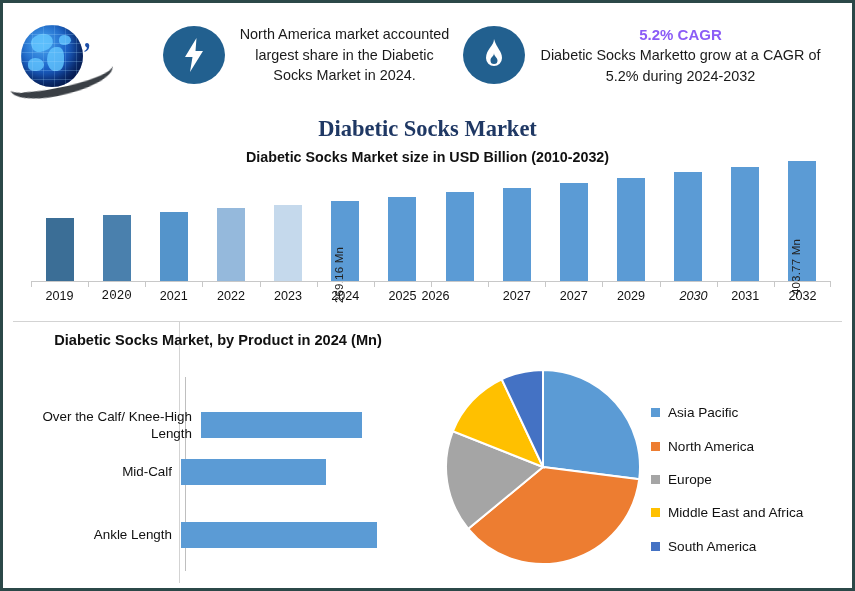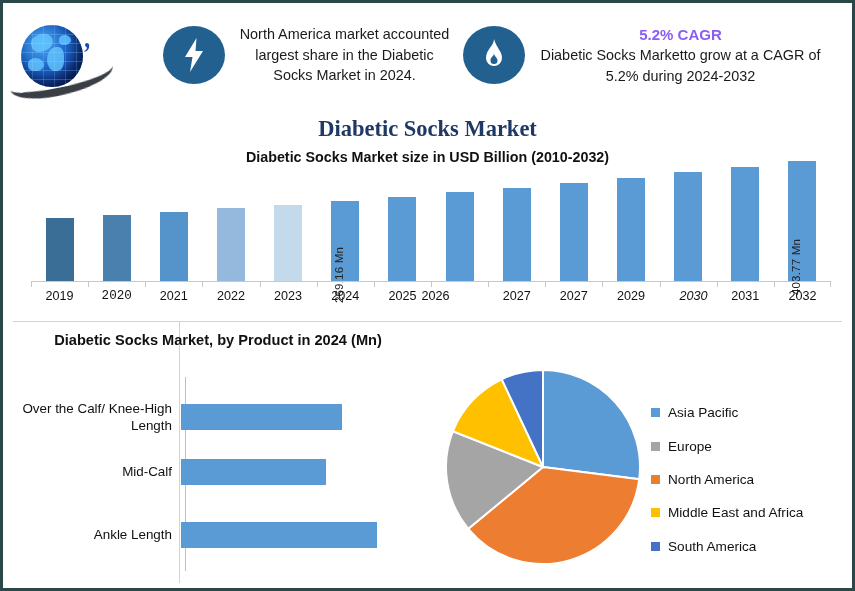--- a/index.html
+++ b/index.html
@@ -301,21 +301,21 @@
         <div class="yr" style="left: 742.857px; width: 57.1429px;">2032</div>
       </div>
   </div>
 
   <div id="hdiv"></div>
   <div id="vdiv"></div>
 
   <div id="hbar-title">Diabetic Socks Market, by Product in 2024 (Mn)</div>
   <div id="hb-axis"></div>
   <div id="hbar-area">
-      <div class="hb-row" style="top: 8px;">
+      <div class="hb-row" style="top: 16px; margin-left: 20px;">
         <div class="hb-label">Over the Calf/ Knee-High Length</div>
         <div class="hb-track">
           <div class="hb-bar" style="width: 161px; background: rgb(91, 155, 213);"></div>
         </div>
       </div>
       <div class="hb-row" style="top: 63px;">
         <div class="hb-label">Mid-Calf</div>
         <div class="hb-track">
           <div class="hb-bar" style="width: 145px; background: rgb(91, 155, 213);"></div>
         </div>
@@ -337,28 +337,28 @@
         <path d="M 98 98 L 7.811680868839602 62.291918389586286 A 97 97 0 0 1 56.69940871818785 10.23177591079616 Z" fill="#ffc000" stroke="#ffffff" stroke-width="2"></path>
         <path d="M 98 98 L 56.69940871818785 10.23177591079616 A 97 97 0 0 1 97.9999999999999 1 Z" fill="#4472c4" stroke="#ffffff" stroke-width="2"></path>
       </svg>
   </div>
   <div id="legend">
       <div class="lg-row">
         <span class="lg-sw" style="background: rgb(91, 155, 213);"></span>
         <span class="lg-txt">Asia Pacific</span>
       </div>
       <div class="lg-row">
+        <span class="lg-sw" style="background: rgb(237, 125, 49);"></span>
+        <span class="lg-txt">North America</span>
+      </div>
+      <div class="lg-row">
         <span class="lg-sw" style="background: rgb(165, 165, 165);"></span>
         <span class="lg-txt">Europe</span>
       </div>
       <div class="lg-row">
-        <span class="lg-sw" style="background: rgb(237, 125, 49);"></span>
-        <span class="lg-txt">North America</span>
-      </div>
-      <div class="lg-row">
         <span class="lg-sw" style="background: rgb(255, 192, 0);"></span>
         <span class="lg-txt">Middle East and Africa</span>
       </div>
       <div class="lg-row">
         <span class="lg-sw" style="background: rgb(68, 114, 196);"></span>
         <span class="lg-txt">South America</span>
       </div>
     </div>
 
 </div>

